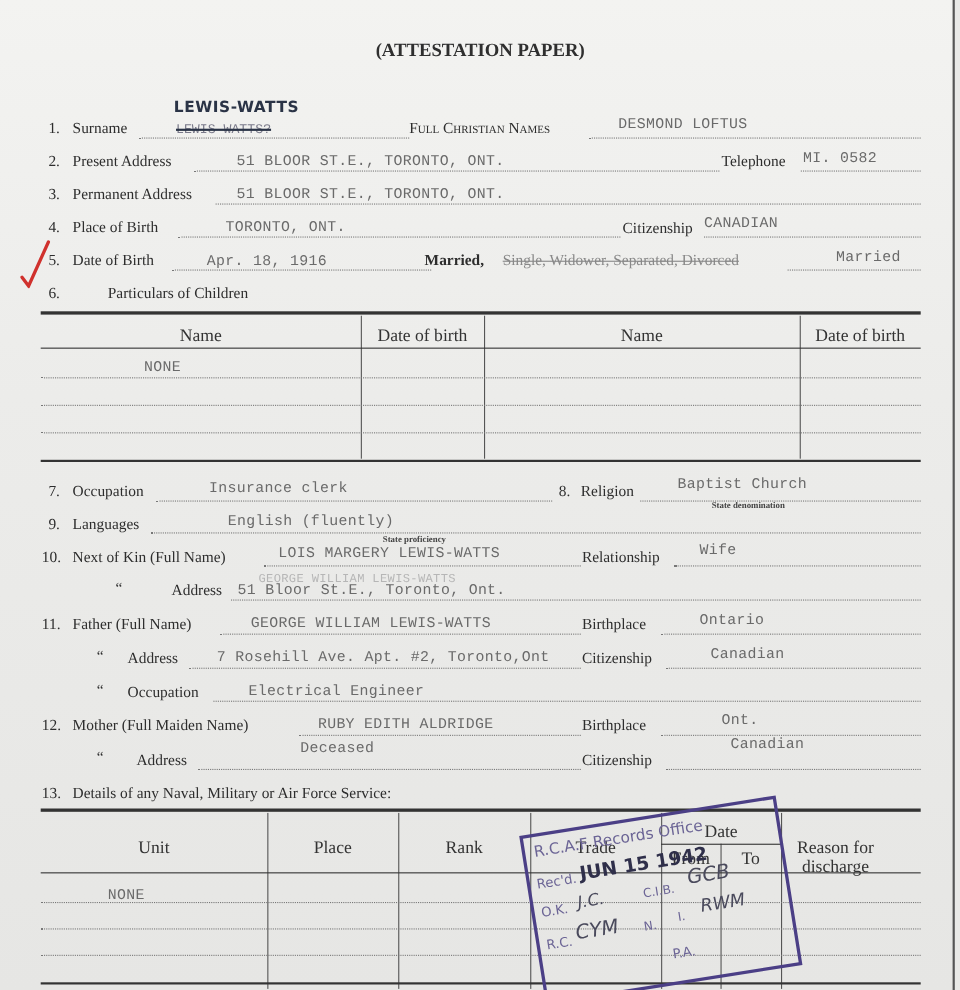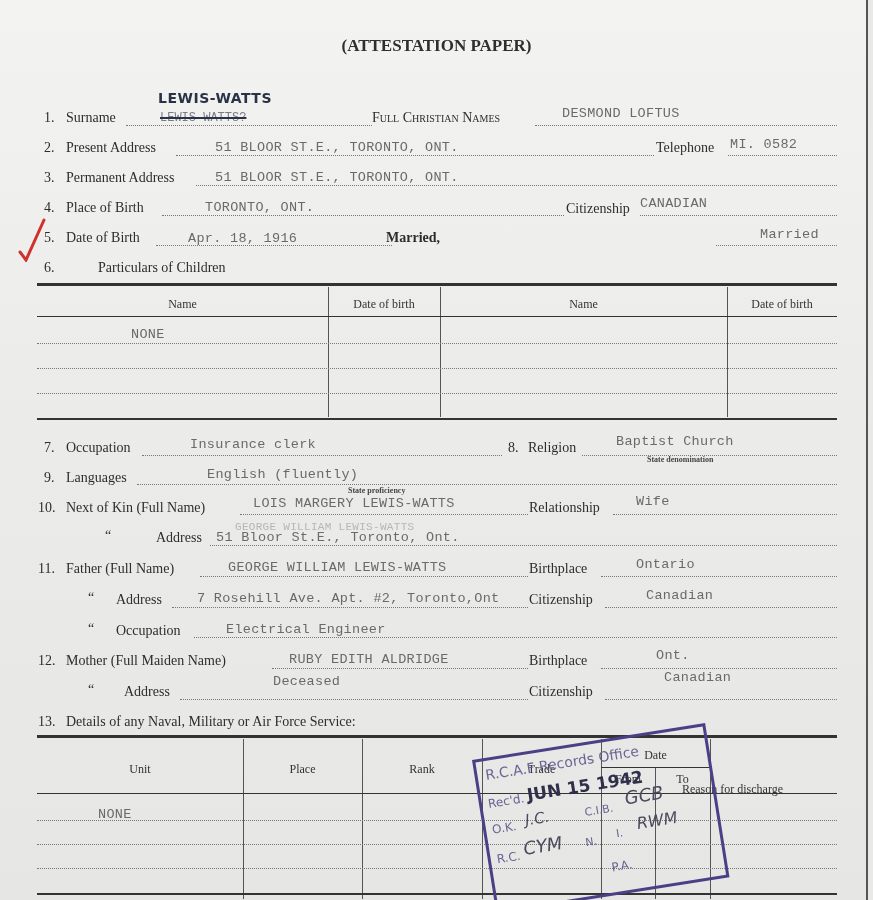--- a/index.html
+++ b/index.html
@@ -19,21 +19,21 @@
   .subtitle { font-family: "Liberation Serif", serif; font-weight: bold; font-size: 17px; left: 0; width: 873px; text-align: center; top: 36px; color: #2f2f2f; }
   .note { font-family: "Liberation Serif", serif; font-weight: bold; font-size: 14px; left: 0; width: 873px; text-align: center; top: 64px; color: #333; }
   .lbl { font-family: "Liberation Serif", serif; font-size: 14px; color: #2d2d2d; }
   .sc { font-variant: small-caps; }
   .typed { font-family: "Liberation Mono", "DejaVu Sans Mono", monospace; font-size: 13.5px; color: #6a6a6a; letter-spacing: 0.3px; }
   .hand { font-family: "DejaVu Sans", sans-serif; font-weight: bold; font-size: 14px; color: #2a3346; letter-spacing: 0.5px; }
   .small { font-family: "Liberation Serif", serif; font-size: 8px; color: #444; font-weight: bold; }
   .dots { position: absolute; border-bottom: 1px dotted #777; height: 0; }
   .rule { position: absolute; background: #333; }
   .vline { position: absolute; width: 1px; background: #555; }
-  .th { font-family: "Liberation Serif", serif; font-size: 12px; color: #333; text-align: center; position: absolute; }
+  .th { font-family: "Liberation Serif", serif; font-size: 16px; color: #333; text-align: center; position: absolute; }
   .strike { text-decoration: line-through; text-decoration-color: #2a3346; text-decoration-thickness: 2px; color: #7a7a8a; font-family: "Liberation Mono", monospace; font-size: 12px; }
   .xed { color: #888; }
   .check { position: absolute; left: 18px; top: 216px; width: 28px; height: 46px; }
   .stamp {
     position: absolute; left: 472px; top: 760px; width: 230px; height: 150px;
     border: 3px solid #4b3f86; transform: rotate(-9deg); transform-origin: 0 0;
     color: #6b6495; font-family: "DejaVu Sans", sans-serif;
   }
   .stamp .s { position: absolute; white-space: nowrap; }
   .stamp .date { font-weight: bold; font-size: 17px; color: #2f2f4a; }
@@ -76,20 +76,21 @@
   <div class="dots" style="left:640px; width:197px; top:215px;"></div>
 
   <svg class="check" viewBox="0 0 28 46">
     <path d="M2 36 L8 44 L26 4" stroke="#d0312d" stroke-width="3" fill="none" stroke-linecap="round"></path>
   </svg>
   <div class="abs lbl" style="left:44px; top:230px;">5.</div>
   <div class="abs lbl" style="left:66px; top:230px;">Date of Birth</div>
   <div class="abs typed" style="left:188px; top:231px;">Apr. 18, 1916</div>
   <div class="dots" style="left:156px; width:236px; top:245px;"></div>
   <div class="abs lbl" style="left:386px; top:230px;font-weight:bold;">Married,</div>
+  <div class="abs lbl xed" style="left:457px; top:230px; text-decoration: line-through;">Single, Widower, Separated, Divorced</div>
   <div class="abs typed" style="left:760px; top:227px;">Married</div>
   <div class="dots" style="left:716px; width:121px; top:245px;"></div>
 
   <div class="abs lbl" style="left:44px; top:260px;">6.</div>
   <div class="abs lbl" style="left:66px; top:260px;margin-left:32px;">Particulars of Children</div>
 
   <div>
     <div class="rule" style="left:37px; top:283px; width:800px; height:3px;"></div>
     <div class="vline" style="left:328px; top:287px; height:130px;"></div>
     <div class="vline" style="left:440px; top:287px; height:130px;"></div>
@@ -185,21 +186,21 @@
     <div class="vline" style="left:655px; top:767px; height:132px;"></div>
     <div class="vline" style="left:710px; top:739px; height:160px;"></div>
     <div class="rule" style="left:601px; top:767px; width:109px; height:1px;"></div>
     <div class="th" style="left:37px; width:206px; top:762px;">Unit</div>
     <div class="th" style="left:243px; width:119px; top:762px;">Place</div>
     <div class="th" style="left:362px; width:120px; top:762px;">Rank</div>
     <div class="th" style="left:482px; width:119px; top:762px;">Trade</div>
     <div class="th" style="left:601px; width:109px; top:748px;">Date</div>
     <div class="th" style="left:601px; width:54px; top:772px;">From</div>
     <div class="th" style="left:655px; width:55px; top:772px;">To</div>
-    <div class="th" style="left:669px; width:127px; top:762px;margin-top:20px;">Reason for discharge</div>
+    <div class="th" style="left:696px; width:127px; top:762px;">Reason for discharge</div>
     <div class="rule" style="left:37px; top:793px; width:800px; height:1px;"></div>
     <div class="abs typed" style="left:98px; top:807px;">NONE</div>
     <div class="dots" style="left:37px; width:800px; top:820px;"></div>
     <div class="dots" style="left:37px; width:800px; top:844px;"></div>
     <div class="dots" style="left:37px; width:800px; top:868px;"></div>
     <div class="rule" style="left:37px; top:893px; width:800px; height:2px;"></div>
   </div>
 
   <div class="stamp">
     <div class="s" style="left:8px; top:6px; font-size:14px;">R.C.A.F Records Office</div>

